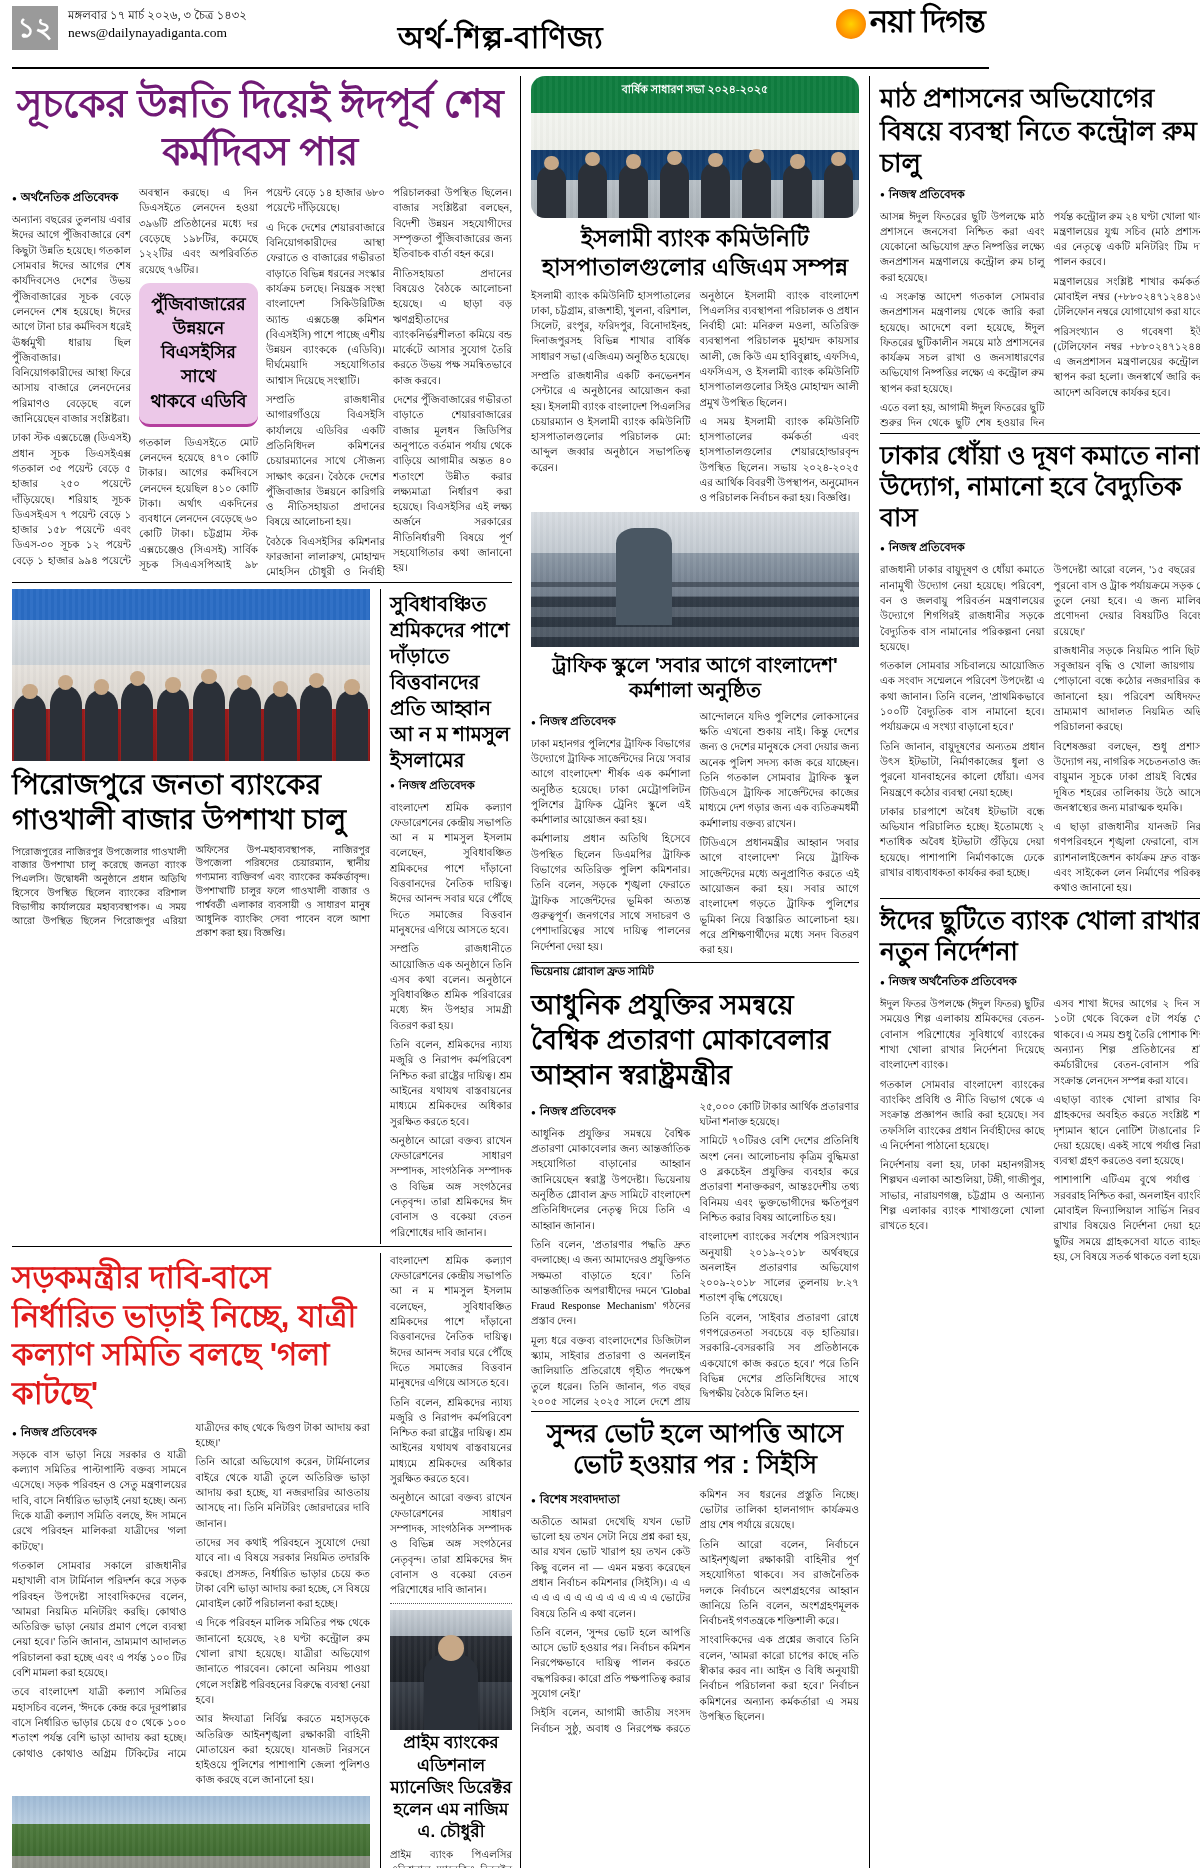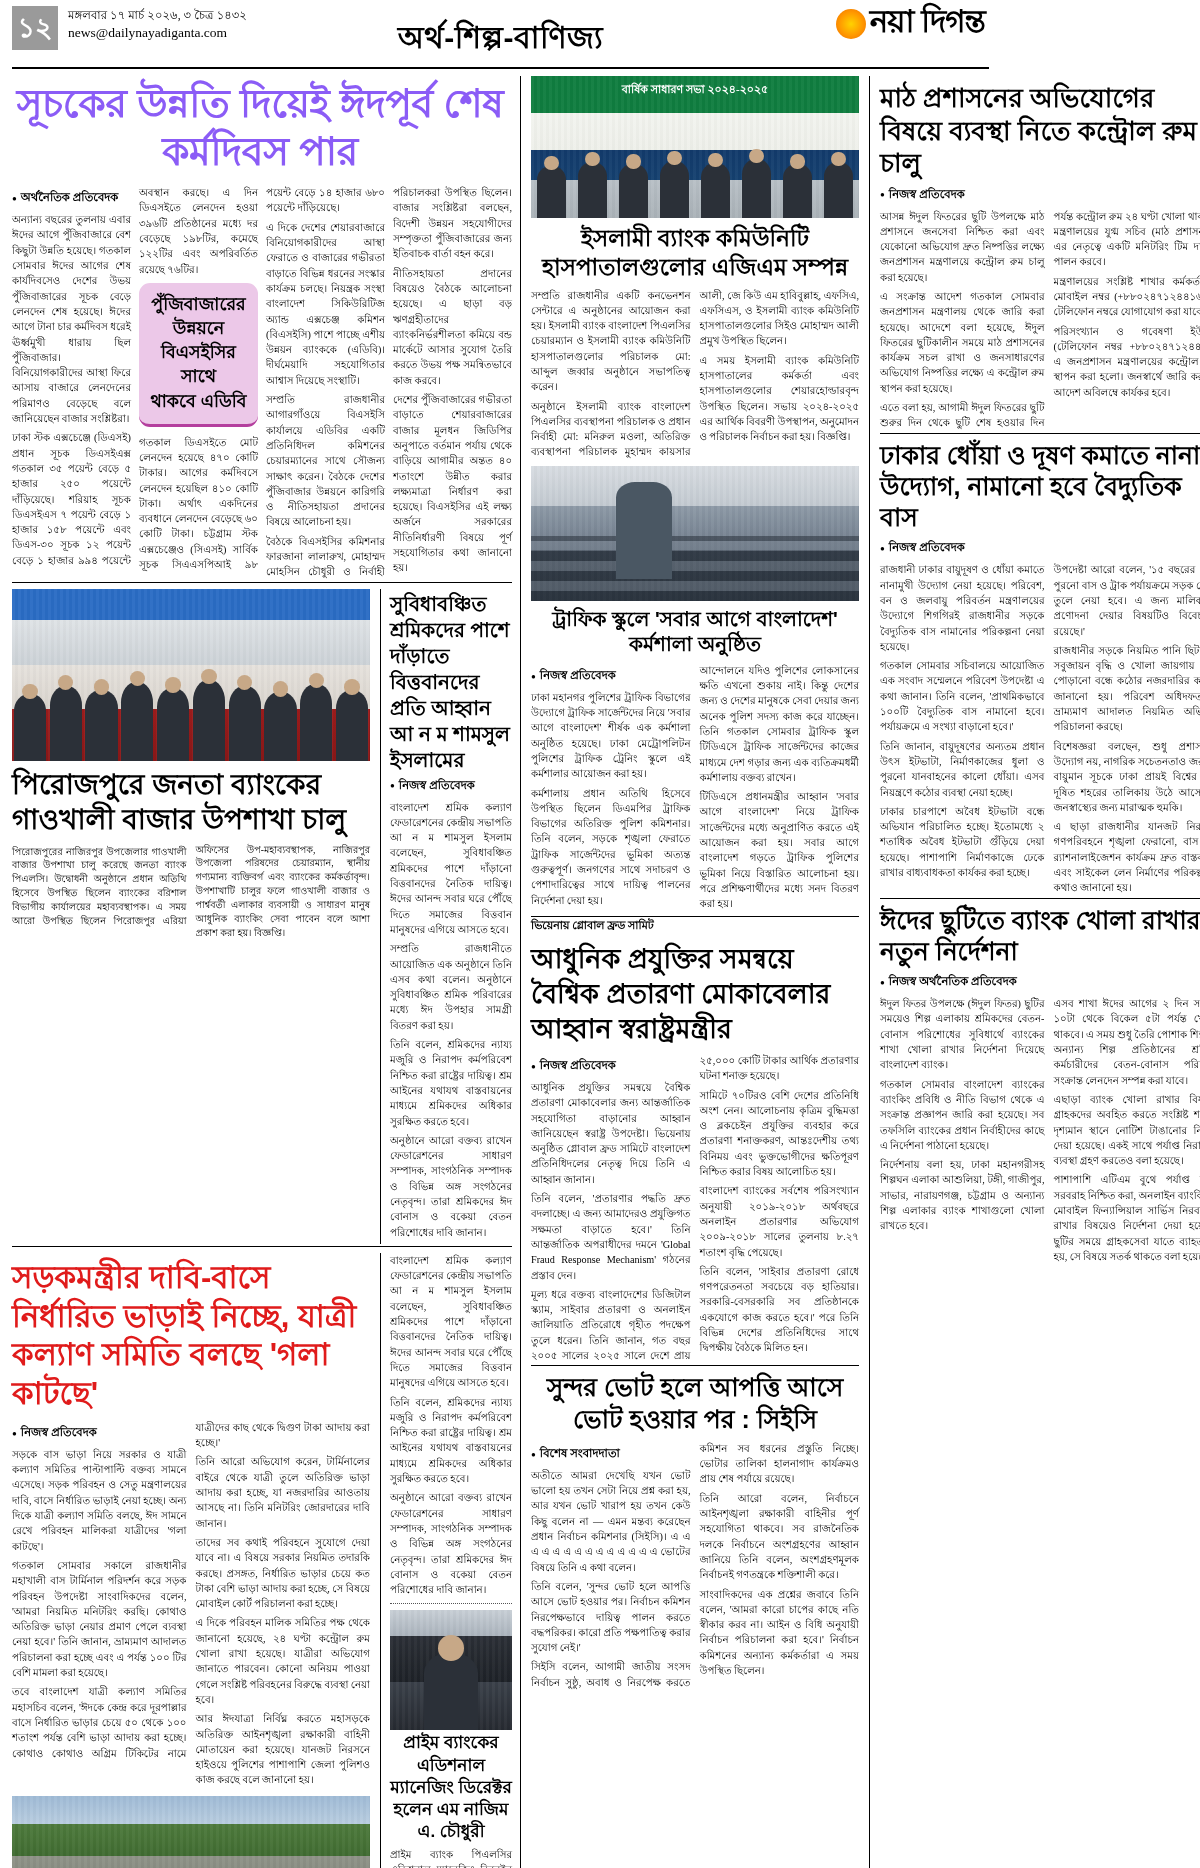--- a/index.html
+++ b/index.html
@@ -42,21 +42,21 @@
   .rule-thin{border-top:1px solid #000;margin:2px 0 0 0;}
 
   
   .grid{display:flex;gap:0;margin-top:7px;}
   .col-left{width:500px;flex:0 0 500px;}
   .col-mid{width:328px;flex:0 0 328px;padding:0 10px;border-left:1px solid #000;border-right:1px solid #000;margin-left:8px;}
   .col-right{width:338px;flex:0 0 338px;padding-left:10px;}
 
   
   h1.lead{
-    color:#8b5cf6;font-size:39px;line-height:1.22;margin:4px 4px 10px 0;
+    color:#701a75;font-size:39px;line-height:1.22;margin:4px 4px 10px 0;
     font-weight:700;text-align:center;letter-spacing:-.3px;
     font-family:"Liberation Sans","DejaVu Sans",sans-serif;
   }
   h2.hl{
     font-size:25px;line-height:1.25;margin:6px 0 6px 0;font-weight:700;
     font-family:"Liberation Sans","DejaVu Sans",sans-serif;
   }
   h2.hl.center{text-align:center;}
   h2.hl.big{font-size:28px;}
   h2.hl.red{color:#e01b1b;font-size:31px;line-height:1.25;}
@@ -212,37 +212,38 @@
           </div>
           <h3 class="sub" style="font-size:17px;text-align:center;">প্রাইম ব্যাংকের এডিশনাল ম্যানেজিং ডিরেক্টর হলেন এম নাজিম এ. চৌধুরী</h3>
           <p class="body">প্রাইম ব্যাংক পিএলসির এডিশনাল ম্যানেজিং ডিরেক্টর (এএমডি) পদে পদোন্নতি পেয়েছেন এম নাজিম এ. চৌধুরী। সম্প্রতি ব্যাংকের পরিচালনা পর্ষদের সভায় এ পদোন্নতি দেয়া হয়।</p>
 
         </div>
       </div>
     </div>
 
     <div class="col-mid">
 
-      <div class="photo ph-meeting" style="height:142px;">
+      <div class="photo ph-meeting" style="height:142px;border-radius:14px;">
         <div class="ph-overlay"></div>
         <div style="position:absolute;top:6px;left:0;right:0;text-align:center;color:#fff;font-size:11px;font-weight:700;line-height:1.3;">বার্ষিক সাধারণ সভা ২০২৪-২০২৫</div>
         <div class="ph-people" style="height:46%;">
           <i style="height:80%"></i>
             <i style="height:86%"></i>
             <i style="height:82%"></i>
             <i style="height:88%"></i>
           <i style="height:84%"></i>
             <i style="height:90%"></i>
             <i style="height:82%"></i>
             <i style="height:86%"></i>
         </div>
       </div>
 
       <h2 class="hl center" style="font-size:23px;margin-top:6px;">ইসলামী ব্যাংক কমিউনিটি হাসপাতালগুলোর এজিএম সম্পন্ন</h2>
       <div class="cols2">
+        <p class="body">ইসলামী ব্যাংক কমিউনিটি হাসপাতালের ঢাকা, চট্টগ্রাম, রাজশাহী, খুলনা, বরিশাল, সিলেট, রংপুর, ফরিদপুর, বিনোদাইনহ, দিনাজপুরসহ বিভিন্ন শাখার বার্ষিক সাধারণ সভা (এজিএম) অনুষ্ঠিত হয়েছে।</p>
         <p class="body">সম্প্রতি রাজধানীর একটি কনভেনশন সেন্টারে এ অনুষ্ঠানের আয়োজন করা হয়। ইসলামী ব্যাংক বাংলাদেশ পিএলসির চেয়ারম্যান ও ইসলামী ব্যাংক কমিউনিটি হাসপাতালগুলোর পরিচালক মো: আব্দুল জব্বার অনুষ্ঠানে সভাপতিত্ব করেন।</p>
         <p class="body">অনুষ্ঠানে ইসলামী ব্যাংক বাংলাদেশ পিএলসির ব্যবস্থাপনা পরিচালক ও প্রধান নির্বাহী মো: মনিরুল মওলা, অতিরিক্ত ব্যবস্থাপনা পরিচালক মুহাম্মদ কায়সার আলী, জে কিউ এম হাবিবুল্লাহ, এফসিএ, এফসিএস, ও ইসলামী ব্যাংক কমিউনিটি হাসপাতালগুলোর সিইও মোহাম্মদ আলী প্রমুখ উপস্থিত ছিলেন।</p>
         <p class="body">এ সময় ইসলামী ব্যাংক কমিউনিটি হাসপাতালের কর্মকর্তা এবং হাসপাতালগুলোর শেয়ারহোল্ডারবৃন্দ উপস্থিত ছিলেন। সভায় ২০২৪-২০২৫ এর আর্থিক বিবরণী উপস্থাপন, অনুমোদন ও পরিচালক নির্বাচন করা হয়। বিজ্ঞপ্তি।</p>
       </div>
 
       <div class="photo ph-class" style="height:135px;margin-top:6px;">
         <div class="ph-overlay"></div>
         <div class="ph-desks"></div>
         <div style="position:absolute;left:26%;top:12%;width:17%;height:72%;background:#4a5763;border-radius:34% 34% 0 0 / 16% 16% 0 0;"></div>
       </div>

